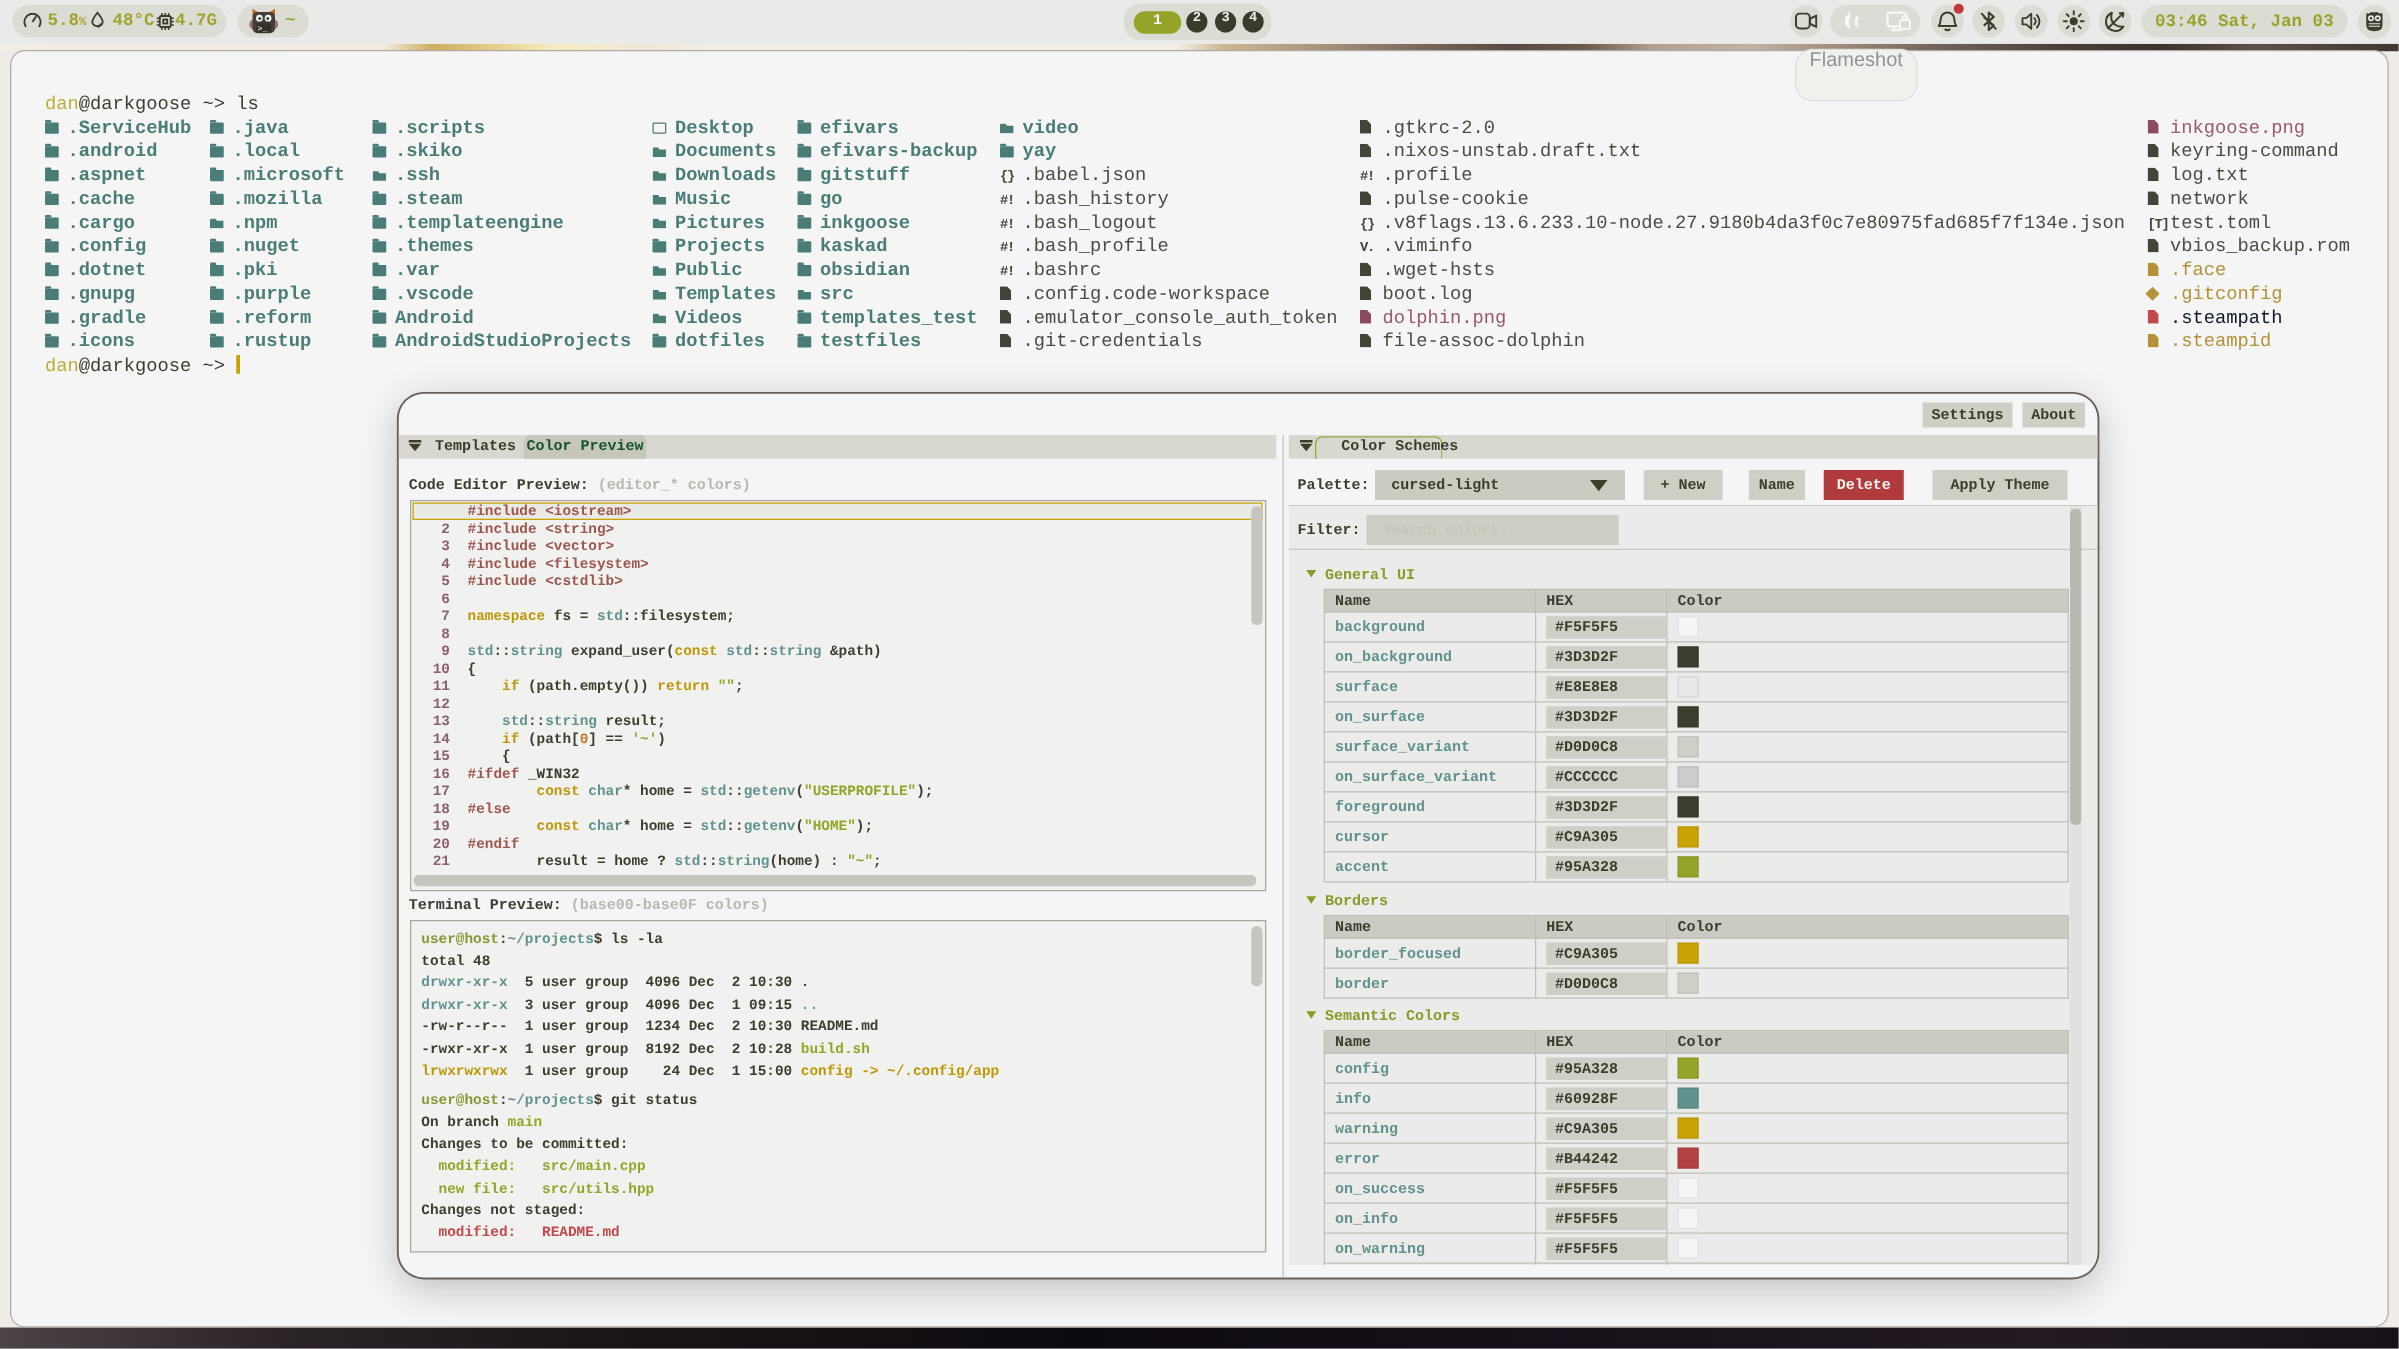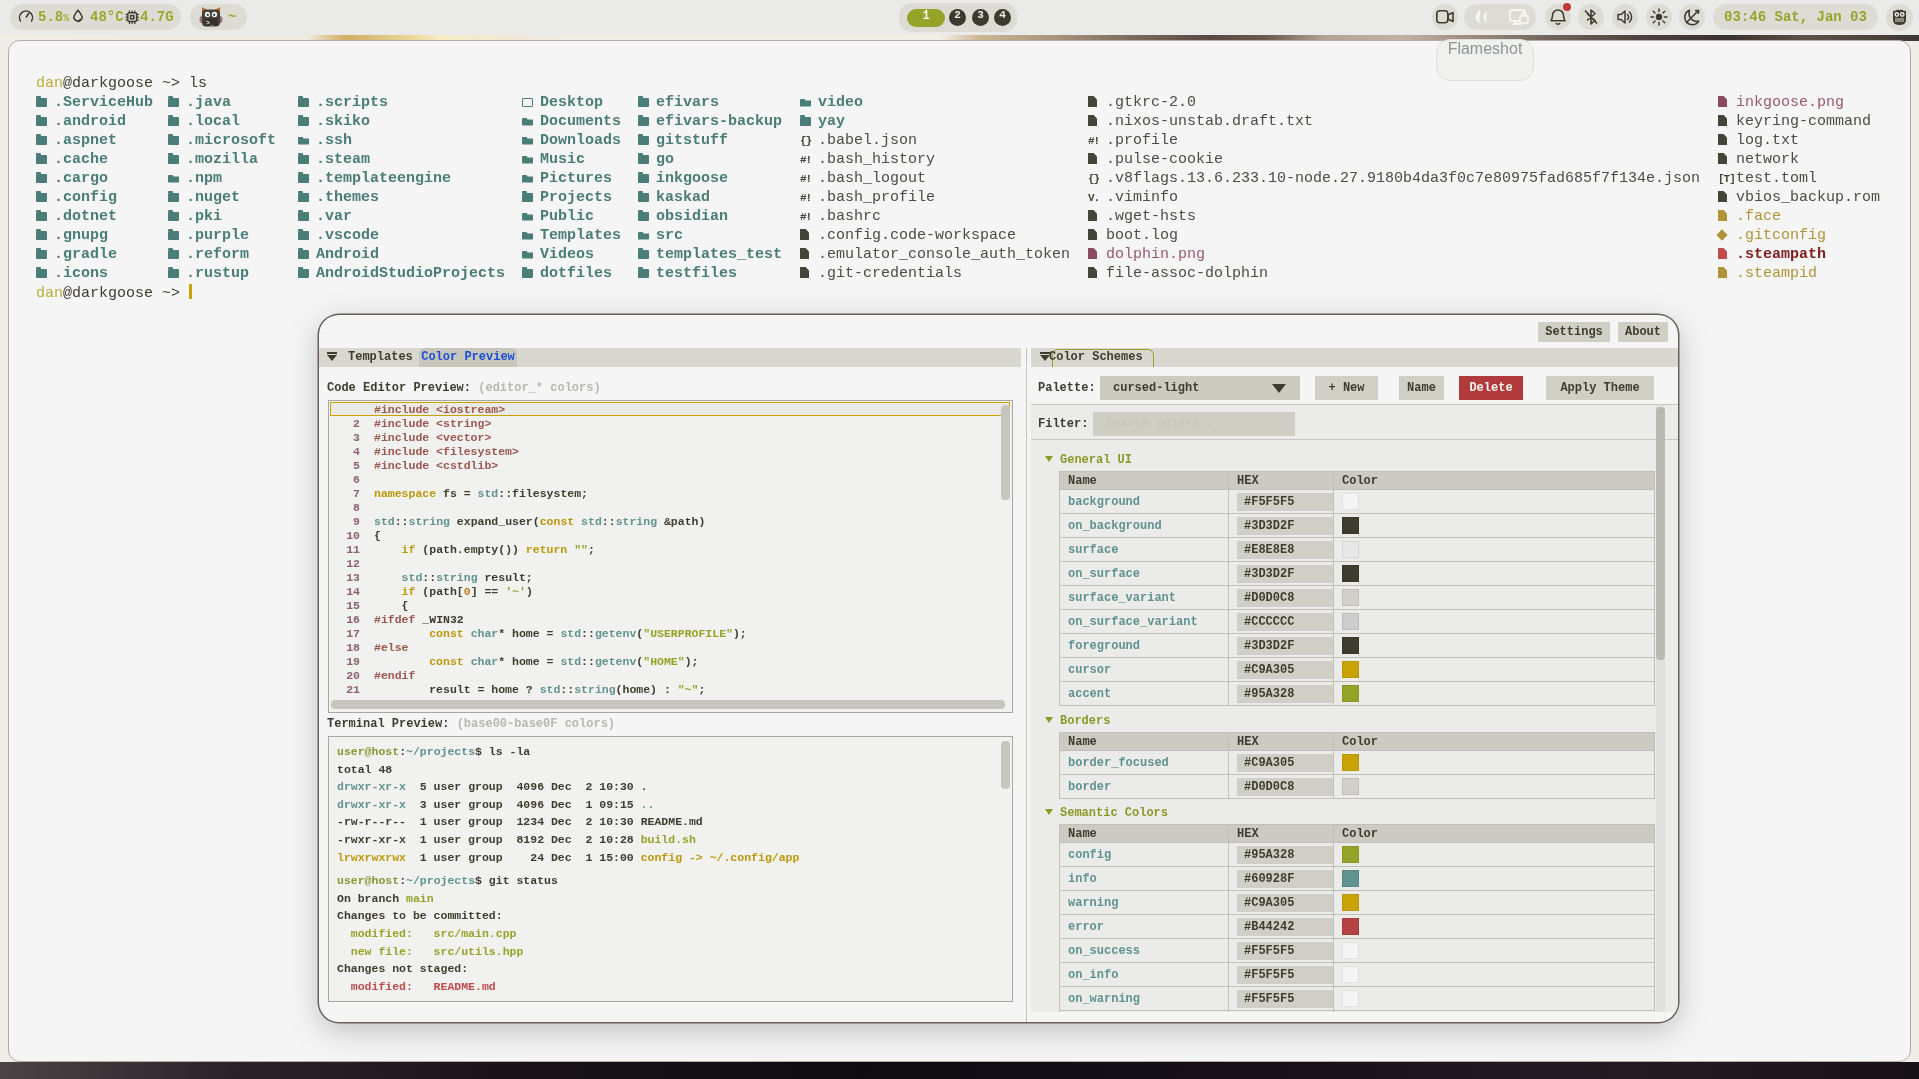--- a/index.html
+++ b/index.html
@@ -15,21 +15,21 @@
 .pill{position:absolute;background:#dcdcd4;border-radius:13px;height:26px;top:4px}
 .circ{position:absolute;background:#dcdcd4;border-radius:50%;width:26px;height:26px;top:4px}
 .olv{color:#9fa62e;font:700 14px "Liberation Mono",monospace}
 
 #term{position:absolute;left:8px;top:40px;width:1903px;height:1022px;background:#f5f5f5;border:1px solid #b3aaa3;border-radius:12px}
 .ls{position:absolute;font:700 15px "Liberation Mono",monospace;color:#4a7d77}
 .ls div{height:19px;line-height:19px;white-space:pre}
 .fi{color:#4c4c44;font-weight:400}
 .mi{color:#9a5871;font-weight:400}
 .yi{color:#b29339;font-weight:400}
-.ri{color:#7f1d1d;font-weight:700}
+.ri{color:#0f172a;font-weight:400}
 s.I{display:inline-block;width:18px;text-decoration:none;vertical-align:baseline}
 s.I i{display:inline-block;font-style:normal}
 i.F{width:11px;height:9px;background:#4a7d77;border-radius:1px;position:relative;vertical-align:-0.5px}
 i.F:before{content:"";position:absolute;top:-2px;left:0;width:5px;height:2px;background:#4a7d77;border-radius:1px 1px 0 0}
 i.Fo{width:11px;height:8px;background:#4a7d77;border-radius:1px;position:relative;vertical-align:-0.5px;clip-path:polygon(0 0,40% 0,50% 25%,100% 25%,100% 100%,0 100%)}
 i.Mon{width:11px;height:9px;border:1.5px solid #4a7d77;border-radius:1px;vertical-align:-0.5px;background:#f5f5f5}
 i.D{width:9px;height:11px;background:#444438;clip-path:polygon(0 0,62% 0,100% 32%,100% 100%,0 100%);vertical-align:-1px}
 i.Dm{width:9px;height:11px;background:#8a4a60;clip-path:polygon(0 0,62% 0,100% 32%,100% 100%,0 100%);vertical-align:-1px}
 i.Dy{width:9px;height:11px;background:#b29339;clip-path:polygon(0 0,62% 0,100% 32%,100% 100%,0 100%);vertical-align:-1px}
 i.Dr{width:9px;height:11px;background:#c04a4a;clip-path:polygon(0 0,62% 0,100% 32%,100% 100%,0 100%);vertical-align:-1px}
@@ -292,21 +292,21 @@
 <div class="yi"><s class="I"><i class="Dy"></i></s>.steampid</div>
 </div>
 <div class="prompt" style="left:36px;top:284px"><span class="yel">dan</span>@darkgoose ~&gt; <span style="display:inline-block;width:2.5px;height:15px;background:#c9a305;vertical-align:-2px"></span></div>
 </div>
 <div id="dlg">
  <div class="btn" style="left:1219px;top:7px;width:72px;height:20px;line-height:20px">Settings</div>
  <div class="btn" style="left:1299px;top:7px;width:50px;height:20px;line-height:20px">About</div>
  <div class="strip" style="left:0;top:33px;width:702px"></div>
  <div class="fold" style="left:8px;top:37px"></div>
  <div class="mono12" style="position:absolute;left:29px;top:33px;height:19px;line-height:19px">Templates</div>
- <div style="position:absolute;left:100px;top:33px;width:98px;height:19px;background:#c6c6bb;border-radius:5px 5px 0 0;text-align:center;font:700 12px 'Liberation Mono',monospace;color:#1d4ed8;line-height:19px">Color Preview</div>
+ <div style="position:absolute;left:100px;top:33px;width:98px;height:19px;background:#c6c6bb;border-radius:5px 5px 0 0;text-align:center;font:700 12px 'Liberation Mono',monospace;color:#14532d;line-height:19px">Color Preview</div>
  <div class="mono12" style="position:absolute;left:8px;top:66px;height:15px;line-height:15px">Code Editor Preview: <span class="gray">(editor_* colors)</span></div>
  <div class="box" style="left:9px;top:85px;width:685px;height:313px">
   <div style="position:absolute;left:1px;top:1px;width:680px;height:14px;background:#e9e9e6;border:1.5px solid #c9a305"></div>
   <div style="position:absolute;left:0;top:2px">
    <div class="cl"><u></u><b></b><span class="cp">#include &lt;iostream&gt;</span></div>
    <div class="cl"><u>2</u><b></b><span class="cp">#include &lt;string&gt;</span></div>
    <div class="cl"><u>3</u><b></b><span class="cp">#include &lt;vector&gt;</span></div>
    <div class="cl"><u>4</u><b></b><span class="cp">#include &lt;filesystem&gt;</span></div>
    <div class="cl"><u>5</u><b></b><span class="cp">#include &lt;cstdlib&gt;</span></div>
    <div class="cl"><u>6</u><b></b></div>
@@ -347,21 +347,21 @@
    <div class="tl"><span class="cs">  new file:   src/utils.hpp</span></div>
    <div class="tl">Changes not staged:</div>
    <div class="tl"><span class="cr">  modified:   README.md</span></div>
   </div>
   <div class="thumb" style="left:672px;top:4px;width:9px;height:48px"></div>
  </div>
  <div style="position:absolute;left:707px;top:33px;width:1px;height:674px;background:#c5c5bd"></div>
  <div class="strip" style="left:712px;top:33px;width:647px"></div>
  <div class="fold" style="left:721px;top:37px"></div>
  <div style="position:absolute;left:733px;top:34px;width:102px;height:18px;border:1.5px solid #95a328;border-bottom:none;border-radius:6px 6px 0 0"></div>
- <div class="mono12" style="position:absolute;left:730px;top:33px;height:31px;line-height:19px">Color Schemes</div>
+ <div class="mono12" style="position:absolute;left:754px;top:33px;height:31px;line-height:19px">Color Schemes</div>
  <div class="mono12" style="position:absolute;left:719px;top:61px;height:24px;line-height:24px">Palette:</div>
  <div style="position:absolute;left:781px;top:61px;width:200px;height:24px;background:#cbcbc1">
    <span class="mono12" style="position:absolute;left:13px;top:0;line-height:24px">cursed-light</span>
    <span style="position:absolute;right:14px;top:8px;border-left:7px solid transparent;border-right:7px solid transparent;border-top:9px solid #3d3d2f"></span>
  </div>
  <div class="btn" style="left:996px;top:61px;width:63px;height:24px;line-height:24px">+ New</div>
  <div class="btn" style="left:1080px;top:61px;width:45px;height:24px;line-height:24px">Name</div>
  <div class="btn" style="left:1140px;top:61px;width:64px;height:24px;line-height:24px;background:#b03a3c;color:#f3f3f0">Delete</div>
  <div class="btn" style="left:1227px;top:61px;width:108px;height:24px;line-height:24px">Apply Theme</div>
  <div style="position:absolute;left:712px;top:89px;width:647px;height:1px;background:#c8c8c0"></div>

